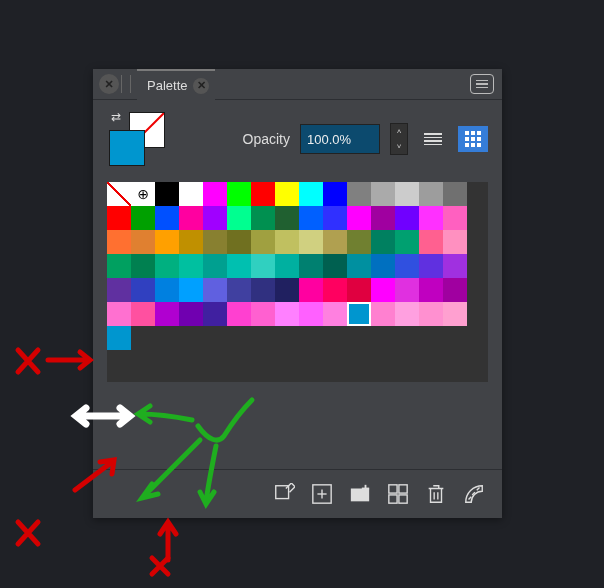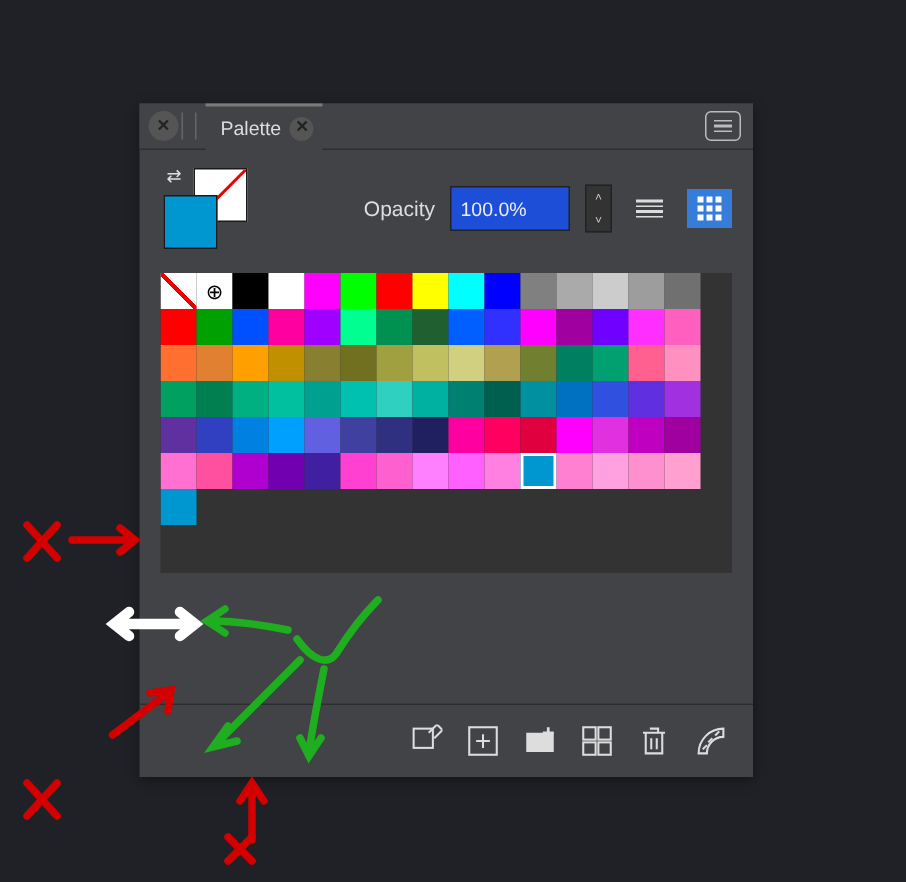--- a/index.html
+++ b/index.html
@@ -15,21 +15,21 @@
 .menu-lines div{height:1.5px;background:#bbb}
 
 .toprow{display:flex;align-items:center;padding:12px 14px 10px 14px;gap:10px}
 .swatch-stack{position:relative;width:60px;height:54px}
 .swatch-back{position:absolute;right:2px;top:0;width:34px;height:34px;background:#fff;border:1px solid #1a1a1a}
 .swatch-back::after{content:'';position:absolute;left:-1px;top:-1px;width:0;height:0;border-top:36px solid transparent;border-left:36px solid transparent}
 .swatch-back .diag{position:absolute;left:0;top:0;width:100%;height:100%}
 .swatch-front{position:absolute;left:2px;top:18px;width:34px;height:34px;background:#0096cf;border:1px solid #1a1a1a}
 .swap-icon{position:absolute;left:4px;top:-2px;color:#ddd;font-size:12px}
 .opacity-label{color:#ddd;font-size:14px;margin-left:auto}
-.opacity-field{background:#1d4ed8;color:#eee;border:1px solid #222;width:66px;height:24px;padding:2px 6px;font-size:13px}
+.opacity-field{background:#0c4a6e;color:#eee;border:1px solid #222;width:66px;height:24px;padding:2px 6px;font-size:13px}
 .spin{display:flex;flex-direction:column;border:1px solid #222;background:#333;height:30px;width:16px}
 .spin div{flex:1;display:flex;align-items:center;justify-content:center;color:#ccc;font-size:8px;cursor:pointer}
 .view-btn{width:30px;height:26px;display:flex;align-items:center;justify-content:center;cursor:pointer}
 .view-lines div{height:1.5px;background:#ddd;margin:2px 0;width:18px}
 .view-grid{width:30px;height:26px;background:#357dd8;display:flex;align-items:center;justify-content:center;cursor:pointer}
 .grid-icon{display:grid;grid-template-columns:repeat(3,4px);grid-template-rows:repeat(3,4px);gap:2px}
 .grid-icon div{background:#fff}
 
 .swatch-area{margin:6px 14px 0 14px;background:#333;height:200px;overflow:hidden;position:relative}
 .sw-row{display:flex}

